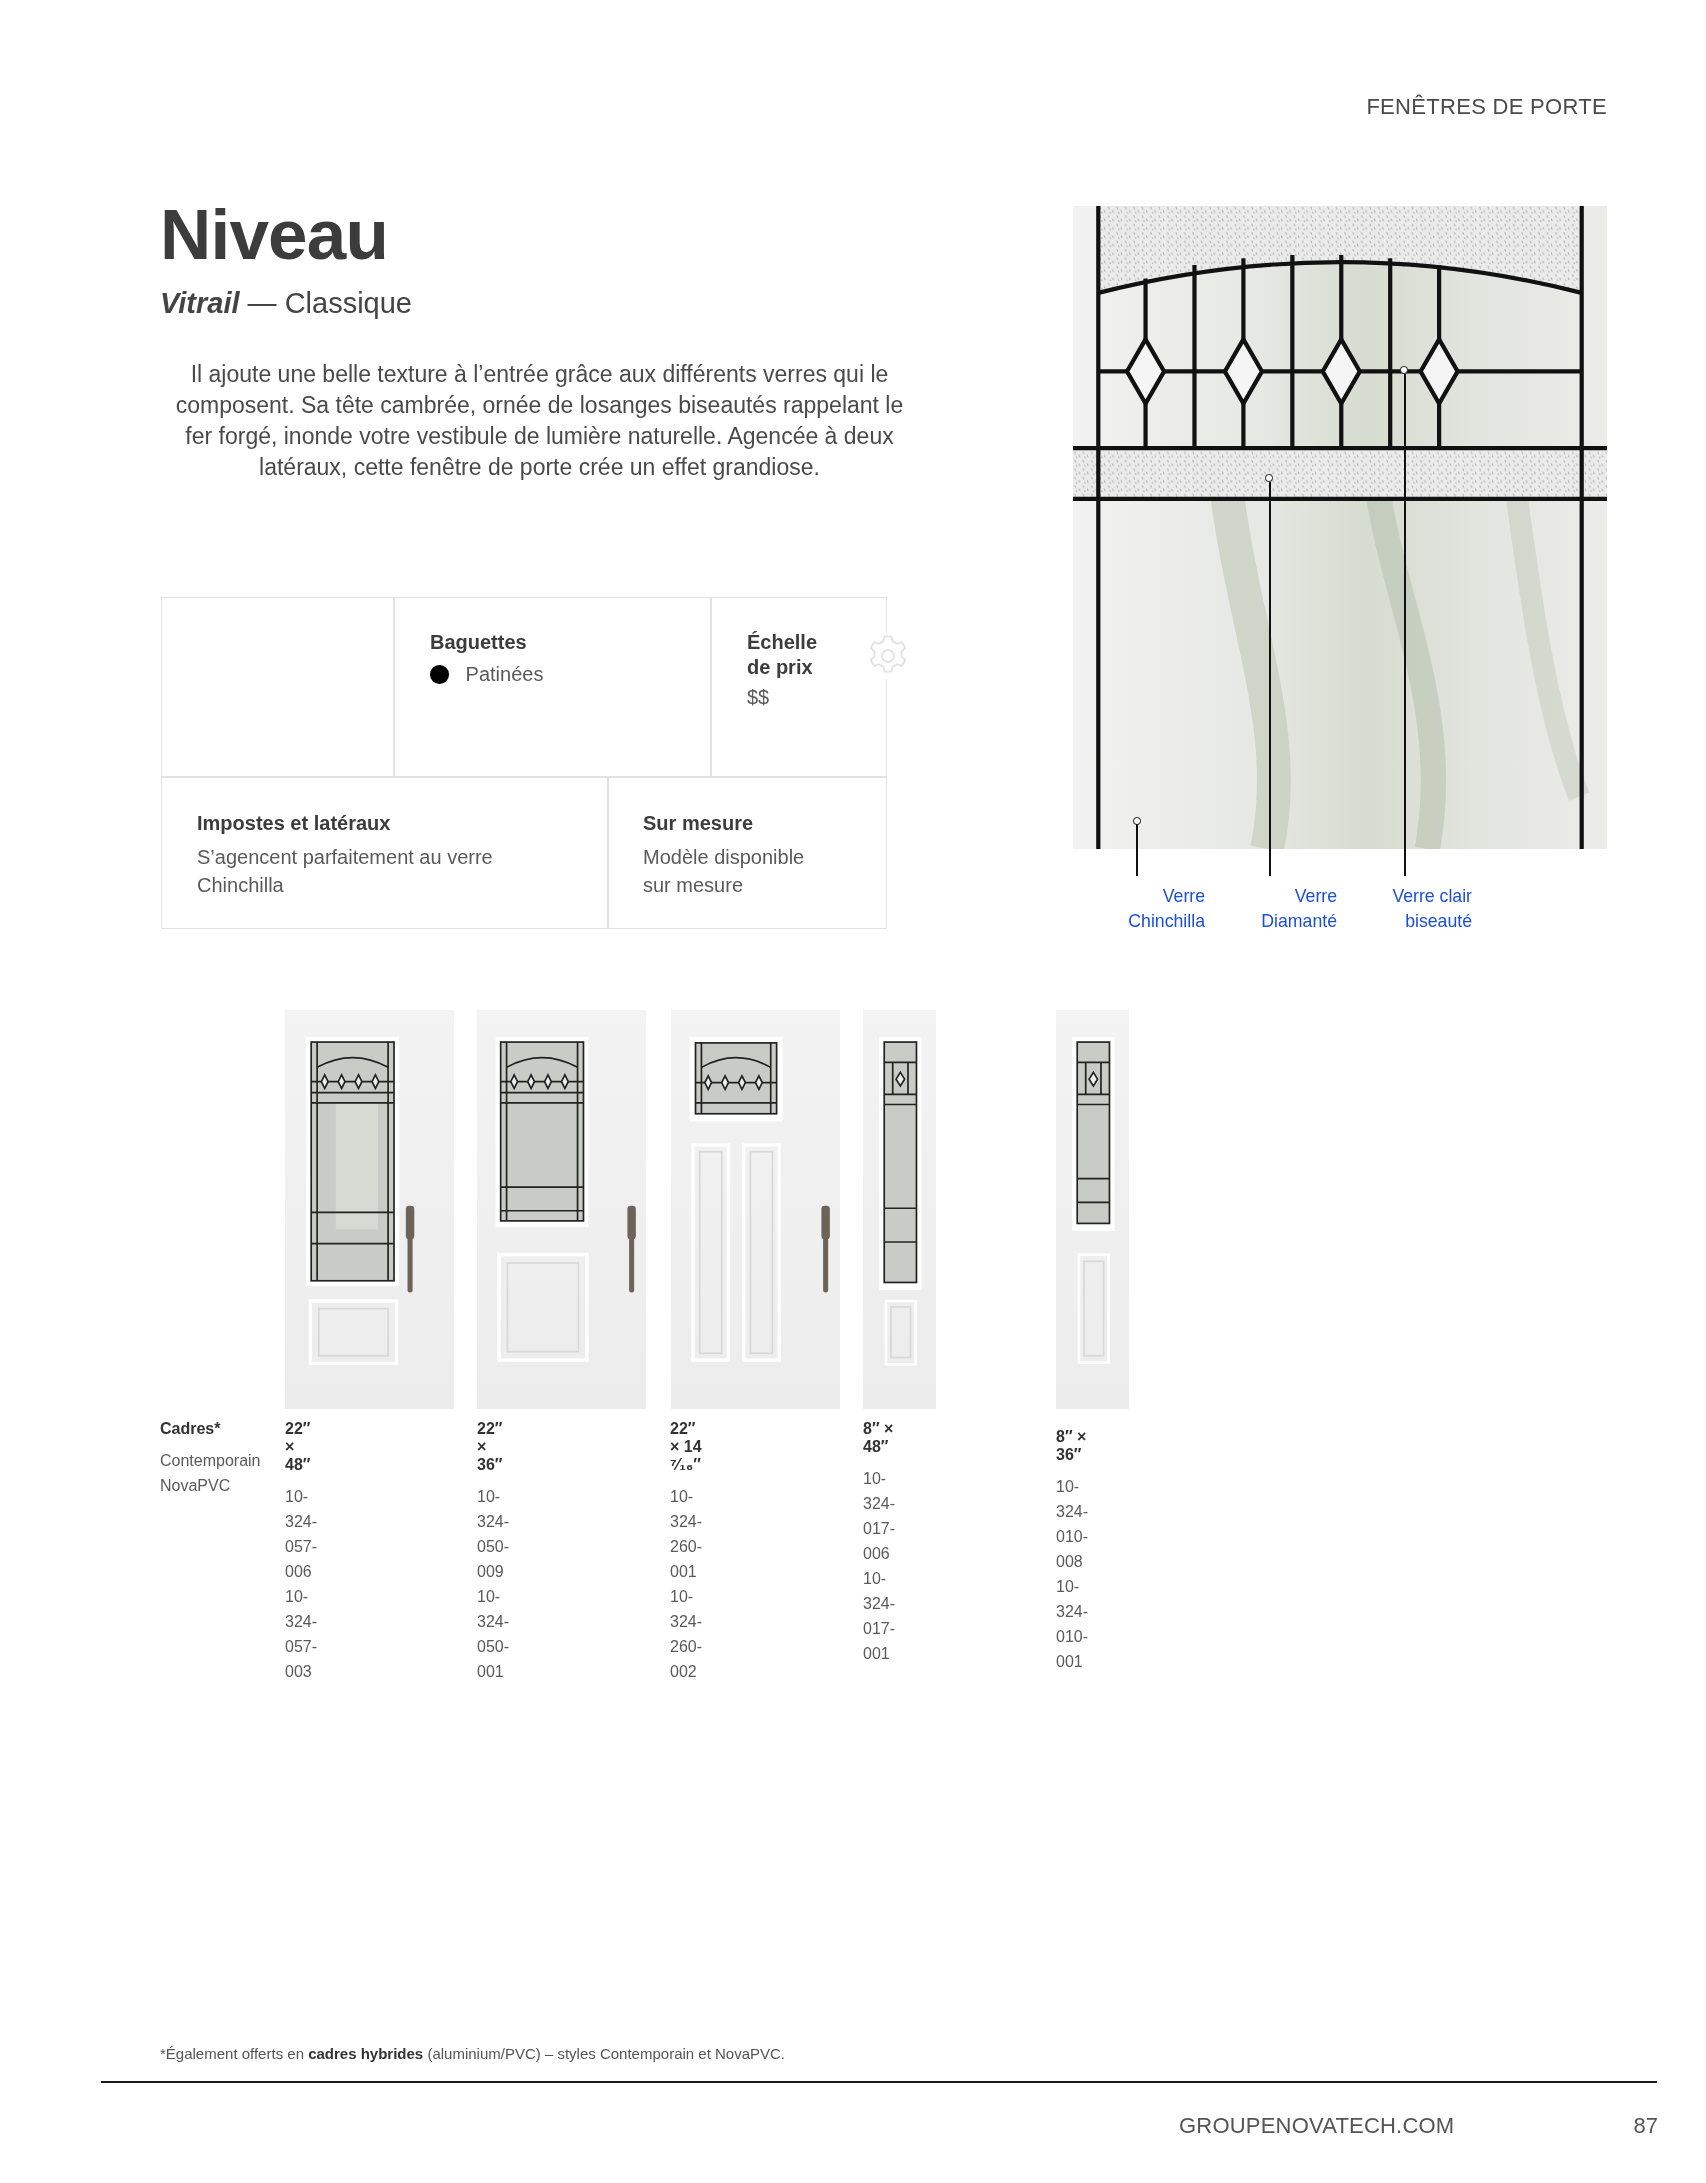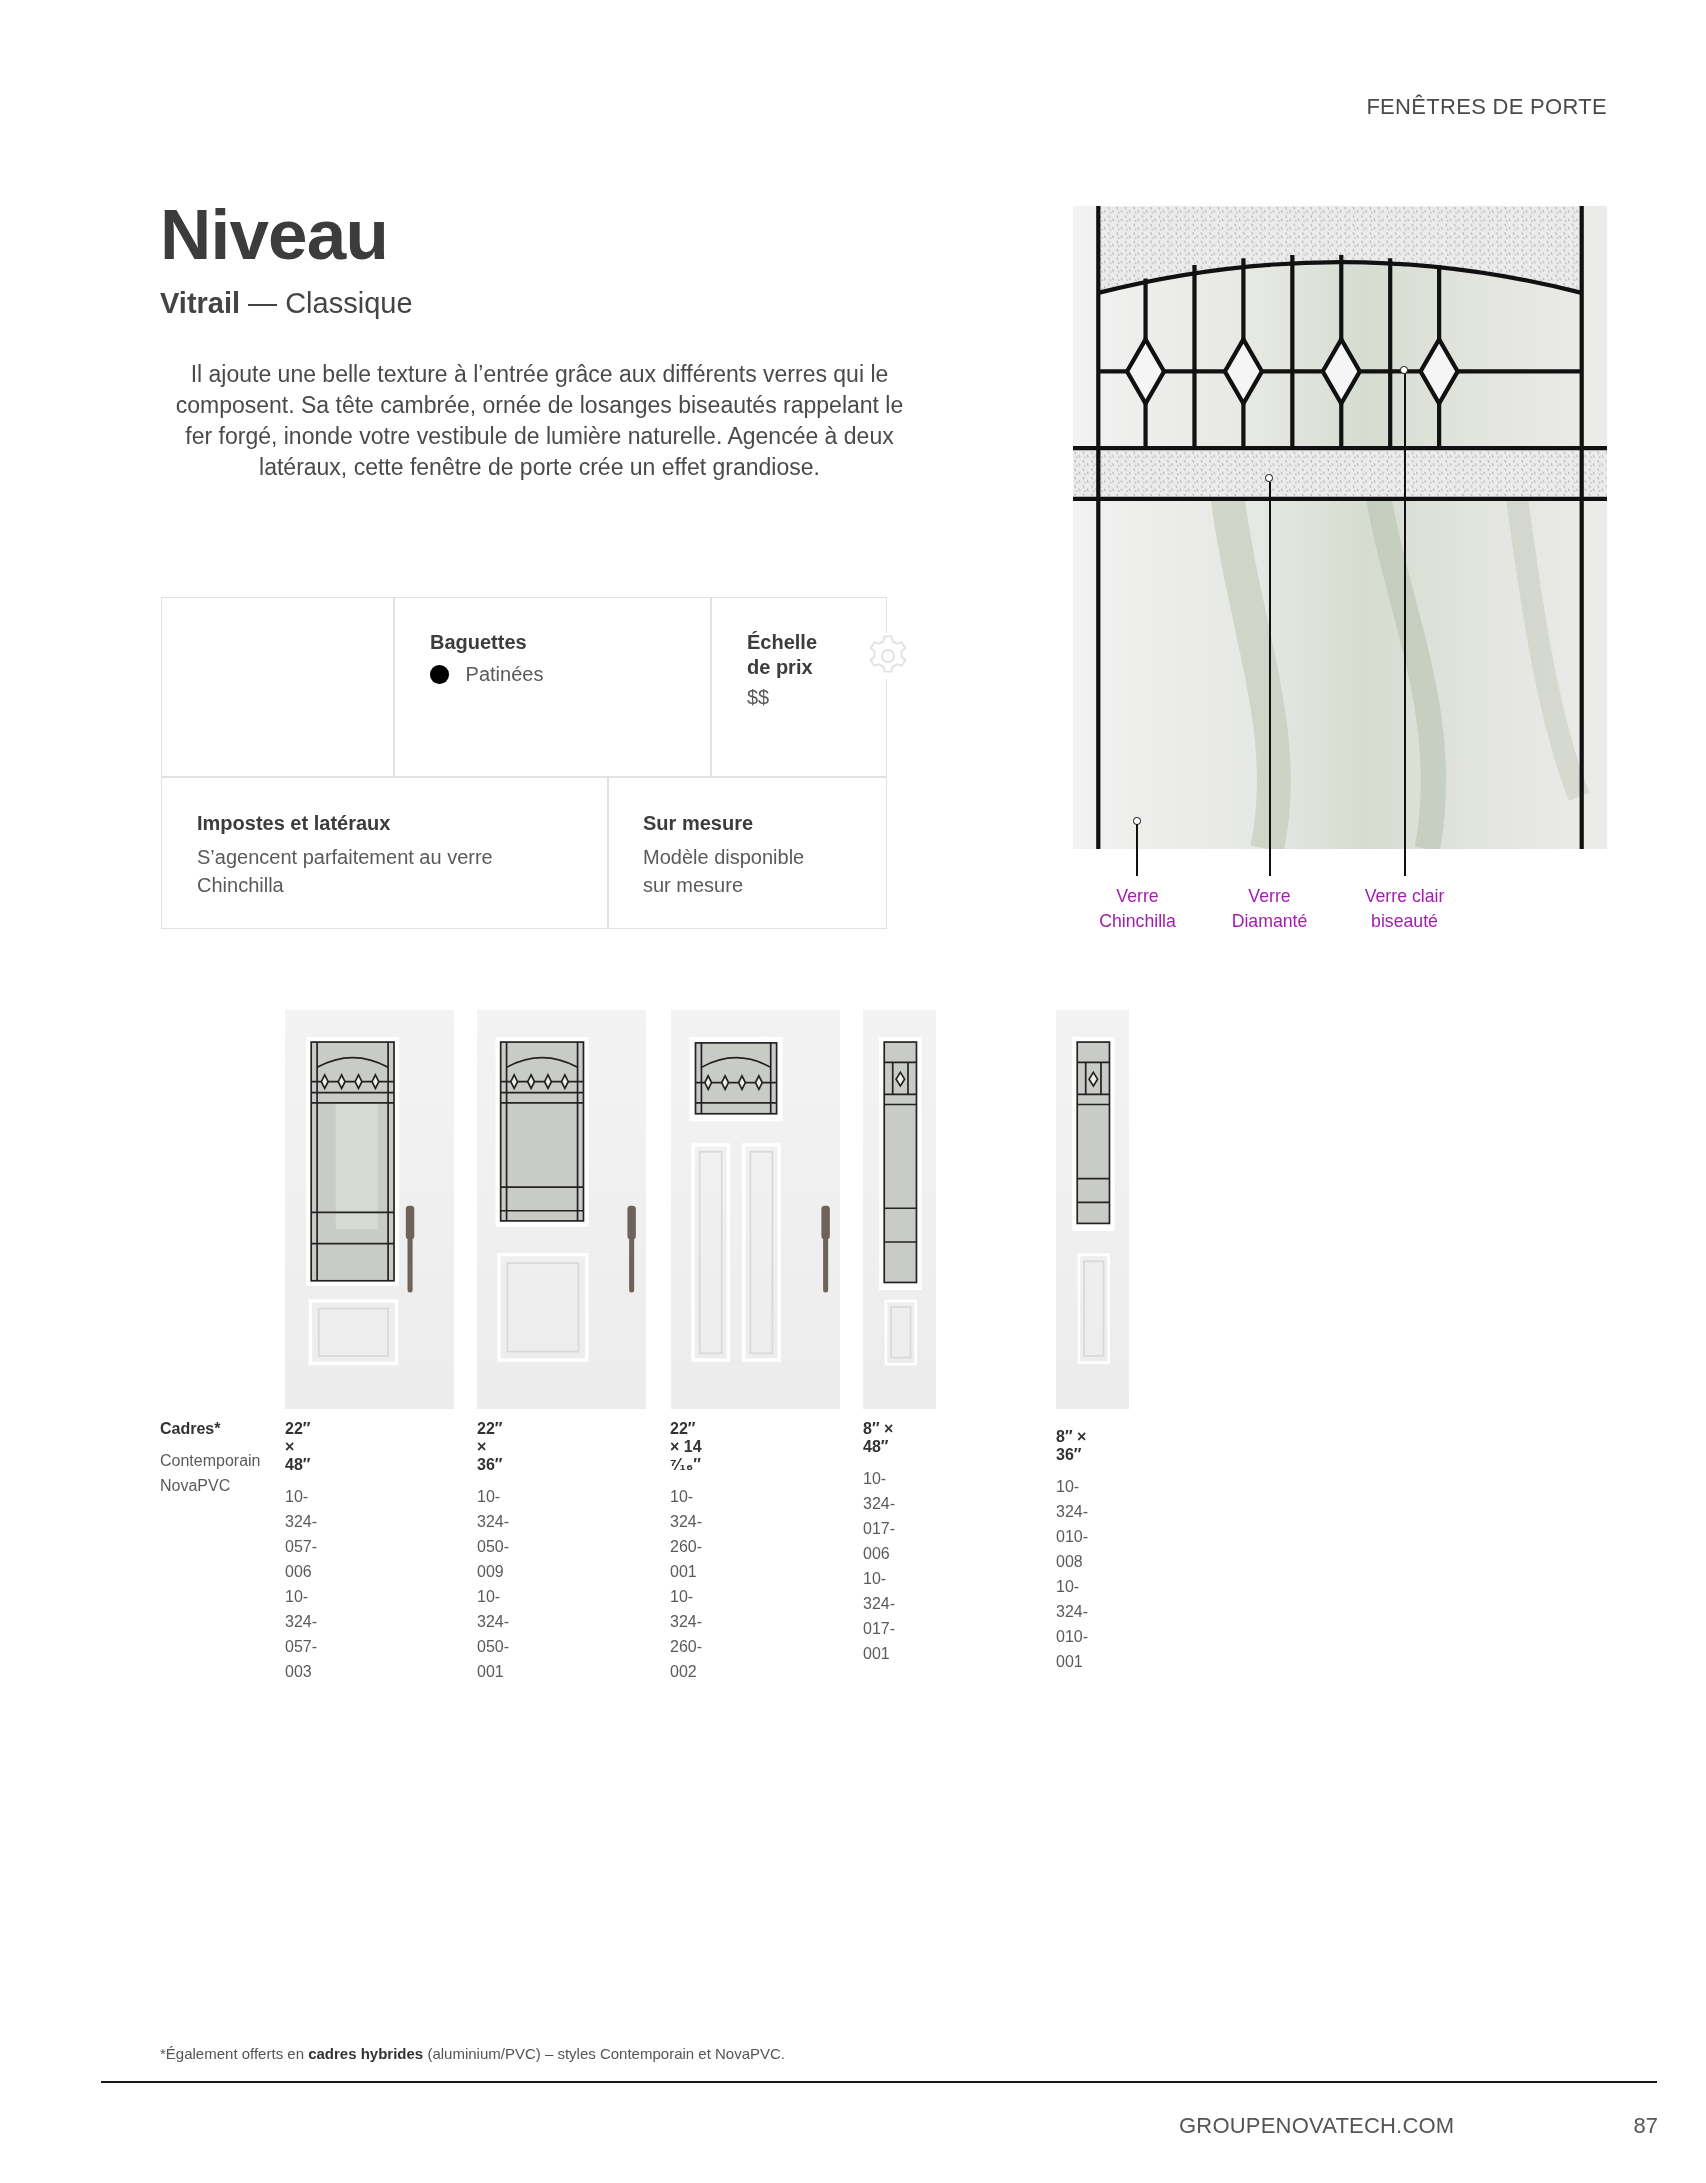--- a/index.html
+++ b/index.html
@@ -4,37 +4,37 @@
   <style>
     * { box-sizing: border-box; margin: 0; padding: 0; }
     html, body { width: 1707px; height: 2183px; background: #ffffff; }
     body { position: relative; font-family: "Liberation Sans", "DejaVu Sans", sans-serif; color: #3a3a3a; overflow: hidden; }
     .abs { position: absolute; }
 
     .section-label { left: 1350px; top: 94px; width: 257px; text-align: right; font-size: 22px; color: #4a4a4a; letter-spacing: 0.3px; }
 
     .title { left: 160px; top: 194px; font-size: 71px; font-weight: bold; color: #3c3c3c; letter-spacing: -0.8px; }
     .subtitle { left: 160px; top: 287px; font-size: 29px; color: #444; }
-    .subtitle b { font-weight: bold; }
+    .subtitle b { font-weight: bold; font-style: italic; }
     .desc { left: 160px; top: 359px; width: 759px; font-size: 23px; line-height: 31px; color: #4a4a4a; text-align: center; }
 
     .card { left: 161px; top: 597px; width: 726px; height: 332px; border: 1.7px solid #e2e2e2; }
     .cell { position: absolute; }
     .vline { position: absolute; width: 1.7px; background: #e2e2e2; }
     .hline { position: absolute; height: 1.7px; background: #e2e2e2; }
     .cell-h { font-size: 20px; font-weight: bold; color: #3c3c3c; line-height: 25px; }
     .cell-v { font-size: 20px; color: #5a5a5a; line-height: 28px; }
     .rating { font-size: 39px; color: #222; font-style: italic; letter-spacing: 3.4px; margin-top: 15px; }
     .dot { display: inline-block; width: 18.6px; height: 18.6px; border-radius: 50%; background: #000; vertical-align: -2.5px; margin-right: 17px; }
     .gear { left: 865px; top: 633px; width: 46px; height: 46px; background: #fff; }
 
     .glass { left: 1073px; top: 206px; width: 534px; height: 643px; overflow: hidden; }
     .callout-line { position: absolute; width: 1.7px; background: #111; }
     .callout-dot { position: absolute; width: 7.6px; height: 7.6px; border: 1.7px solid #111; border-radius: 50%; background: #fff; }
-    .callout-label { position: absolute; width: 135px; text-align: center; font-size: 17.7px; line-height: 25px; color: #a21caf; }
+    .callout-label { position: absolute; width: 135px; text-align: right; font-size: 17.7px; line-height: 25px; color: #1d4ed8; }
 
     .door { position: absolute; top: 1010px; height: 399px; background: linear-gradient(180deg,#f3f3f3,#ececec); }
     .door-svg { width: 100%; height: 100%; display: block; }
 
     .spec-table { left: 160px; top: 1420px; font-size: 16px; }
     .spec-col { position: absolute; }
     .spec-h { font-weight: bold; color: #333; font-size: 16px; }
     .spec-r { color: #5a5a5a; font-size: 16px; line-height: 25px; }
 
     .footnote { left: 160px; top: 2045px; font-size: 15px; color: #555; text-align: right; }

